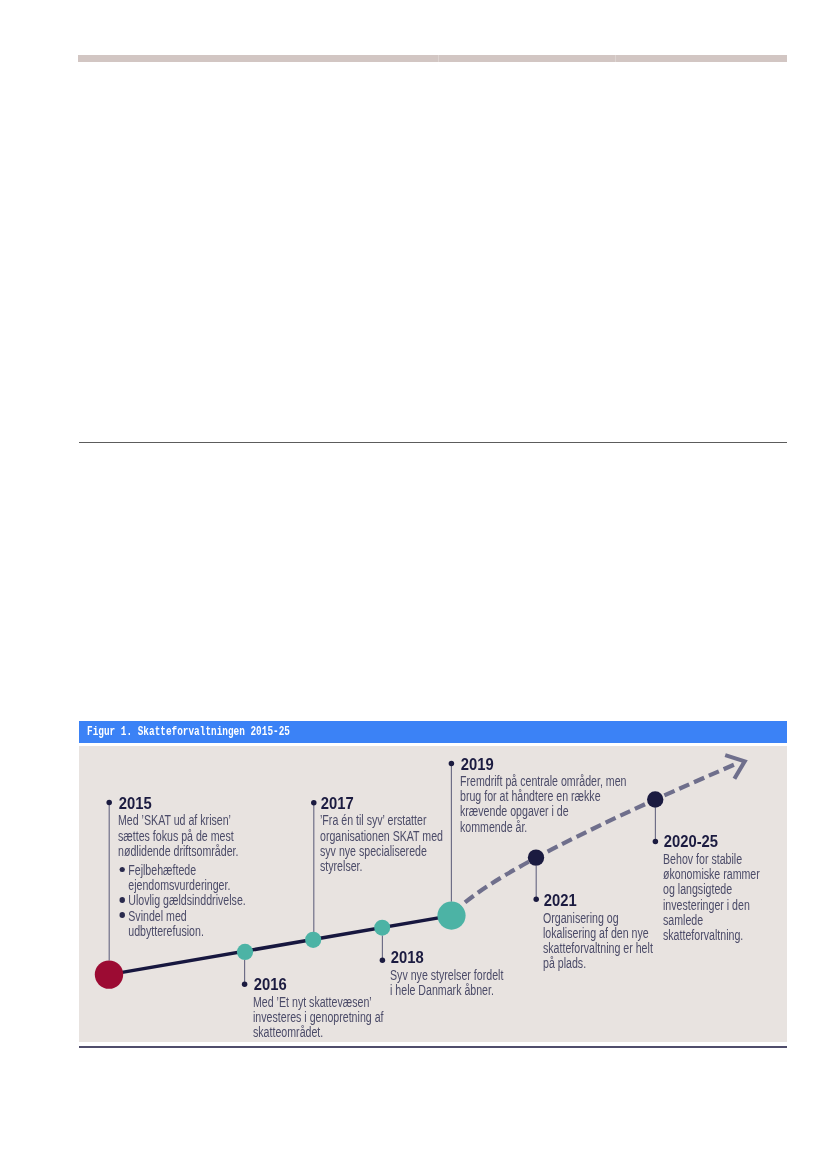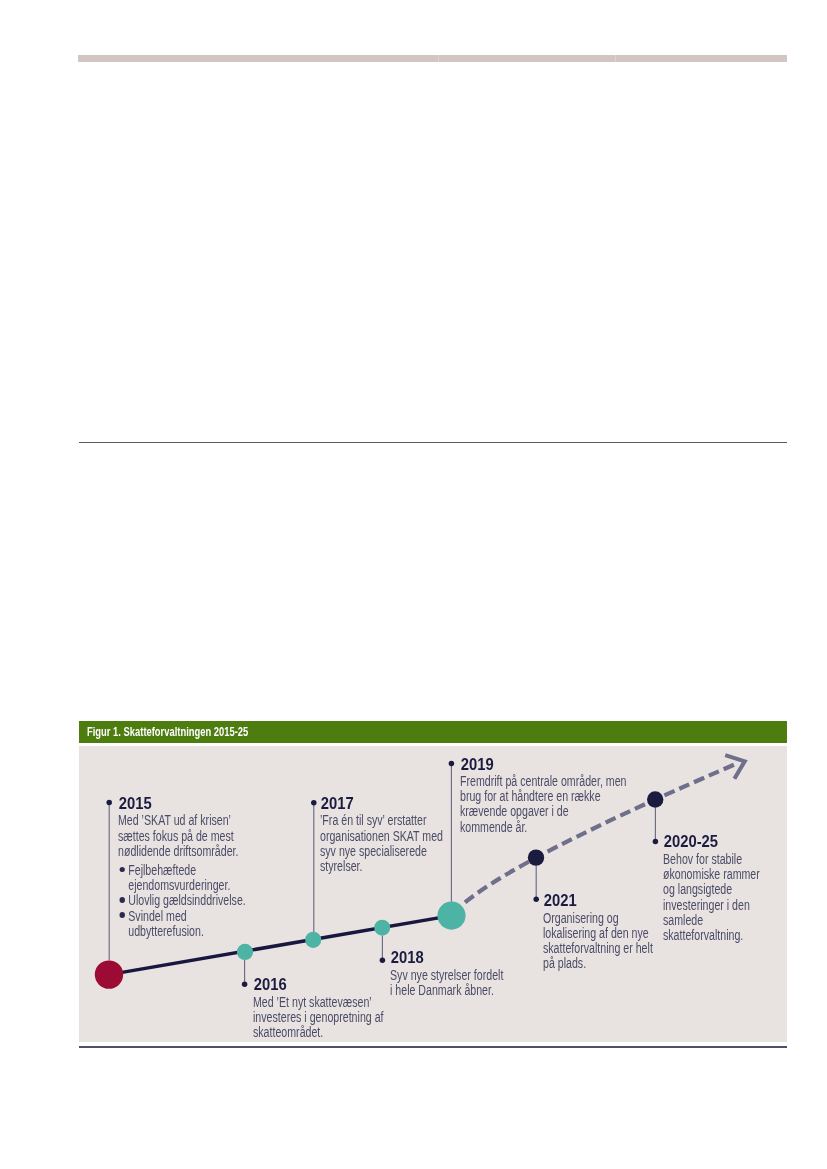--- a/index.html
+++ b/index.html
@@ -30,21 +30,21 @@
 </head>
 <body>
 
 <div class="page">
   <div class="hdrbar" style="left: 78px; width: 709px; top: 54.8px; height: 6.9px; background: rgb(210, 198, 195);"></div>
   <div class="hdrsep" style="left: 438.2px; top: 54.8px; height: 6.9px; background: rgb(221, 212, 209);"></div>
   <div class="hdrsep" style="left: 615.3px; top: 54.8px; height: 6.9px; background: rgb(221, 212, 209);"></div>
   <div class="rule" style="left: 78.6px; top: 442px; width: 708.6px; height: 1px; background: rgb(92, 92, 92);"></div>
 
   <div class="fig">
-    <div class="figtitlewrap" style="background: #4d7c0f;">
+    <div class="figtitlewrap" style="background: #3b82f6; font-family: Liberation Mono, monospace;">
       <div class="figtitle" style="color: rgb(255, 255, 255);">Figur 1. Skatteforvaltningen 2015-25</div>
     </div>
     <div class="figbody" style="background: rgb(232, 227, 224);">
 
       <svg id="tl" width="708" height="299" viewBox="0 0 708 299" style="position:absolute;left:0;top:0;">
           <line x1="30" y1="228.60000000000002" x2="372.5" y2="169.60000000000002" stroke="#17173f" stroke-width="3.5"></line>
           <path d="M 372.5 169.60000000000002 Q 407.7 125.39999999999998 655.1 18.700000000000045" stroke="#6f6f8c" stroke-width="4.2" fill="none" stroke-dasharray="11 5.2" stroke-dashoffset="-2.8" stroke-linecap="butt"></path>
           <polyline points="646.2,9.100000000000023 665.7,15.299999999999955 655.4,32.799999999999955" stroke="#6f6f8c" stroke-width="4.1" fill="none" stroke-linecap="butt" stroke-linejoin="miter"></polyline>
           <line x1="30.200000000000003" y1="56.5" x2="30.200000000000003" y2="214.60000000000002" stroke="#6a6a84" stroke-width="1.15"></line>
           <line x1="165.6" y1="213.89999999999998" x2="165.6" y2="238.20000000000005" stroke="#6a6a84" stroke-width="1.15"></line>

